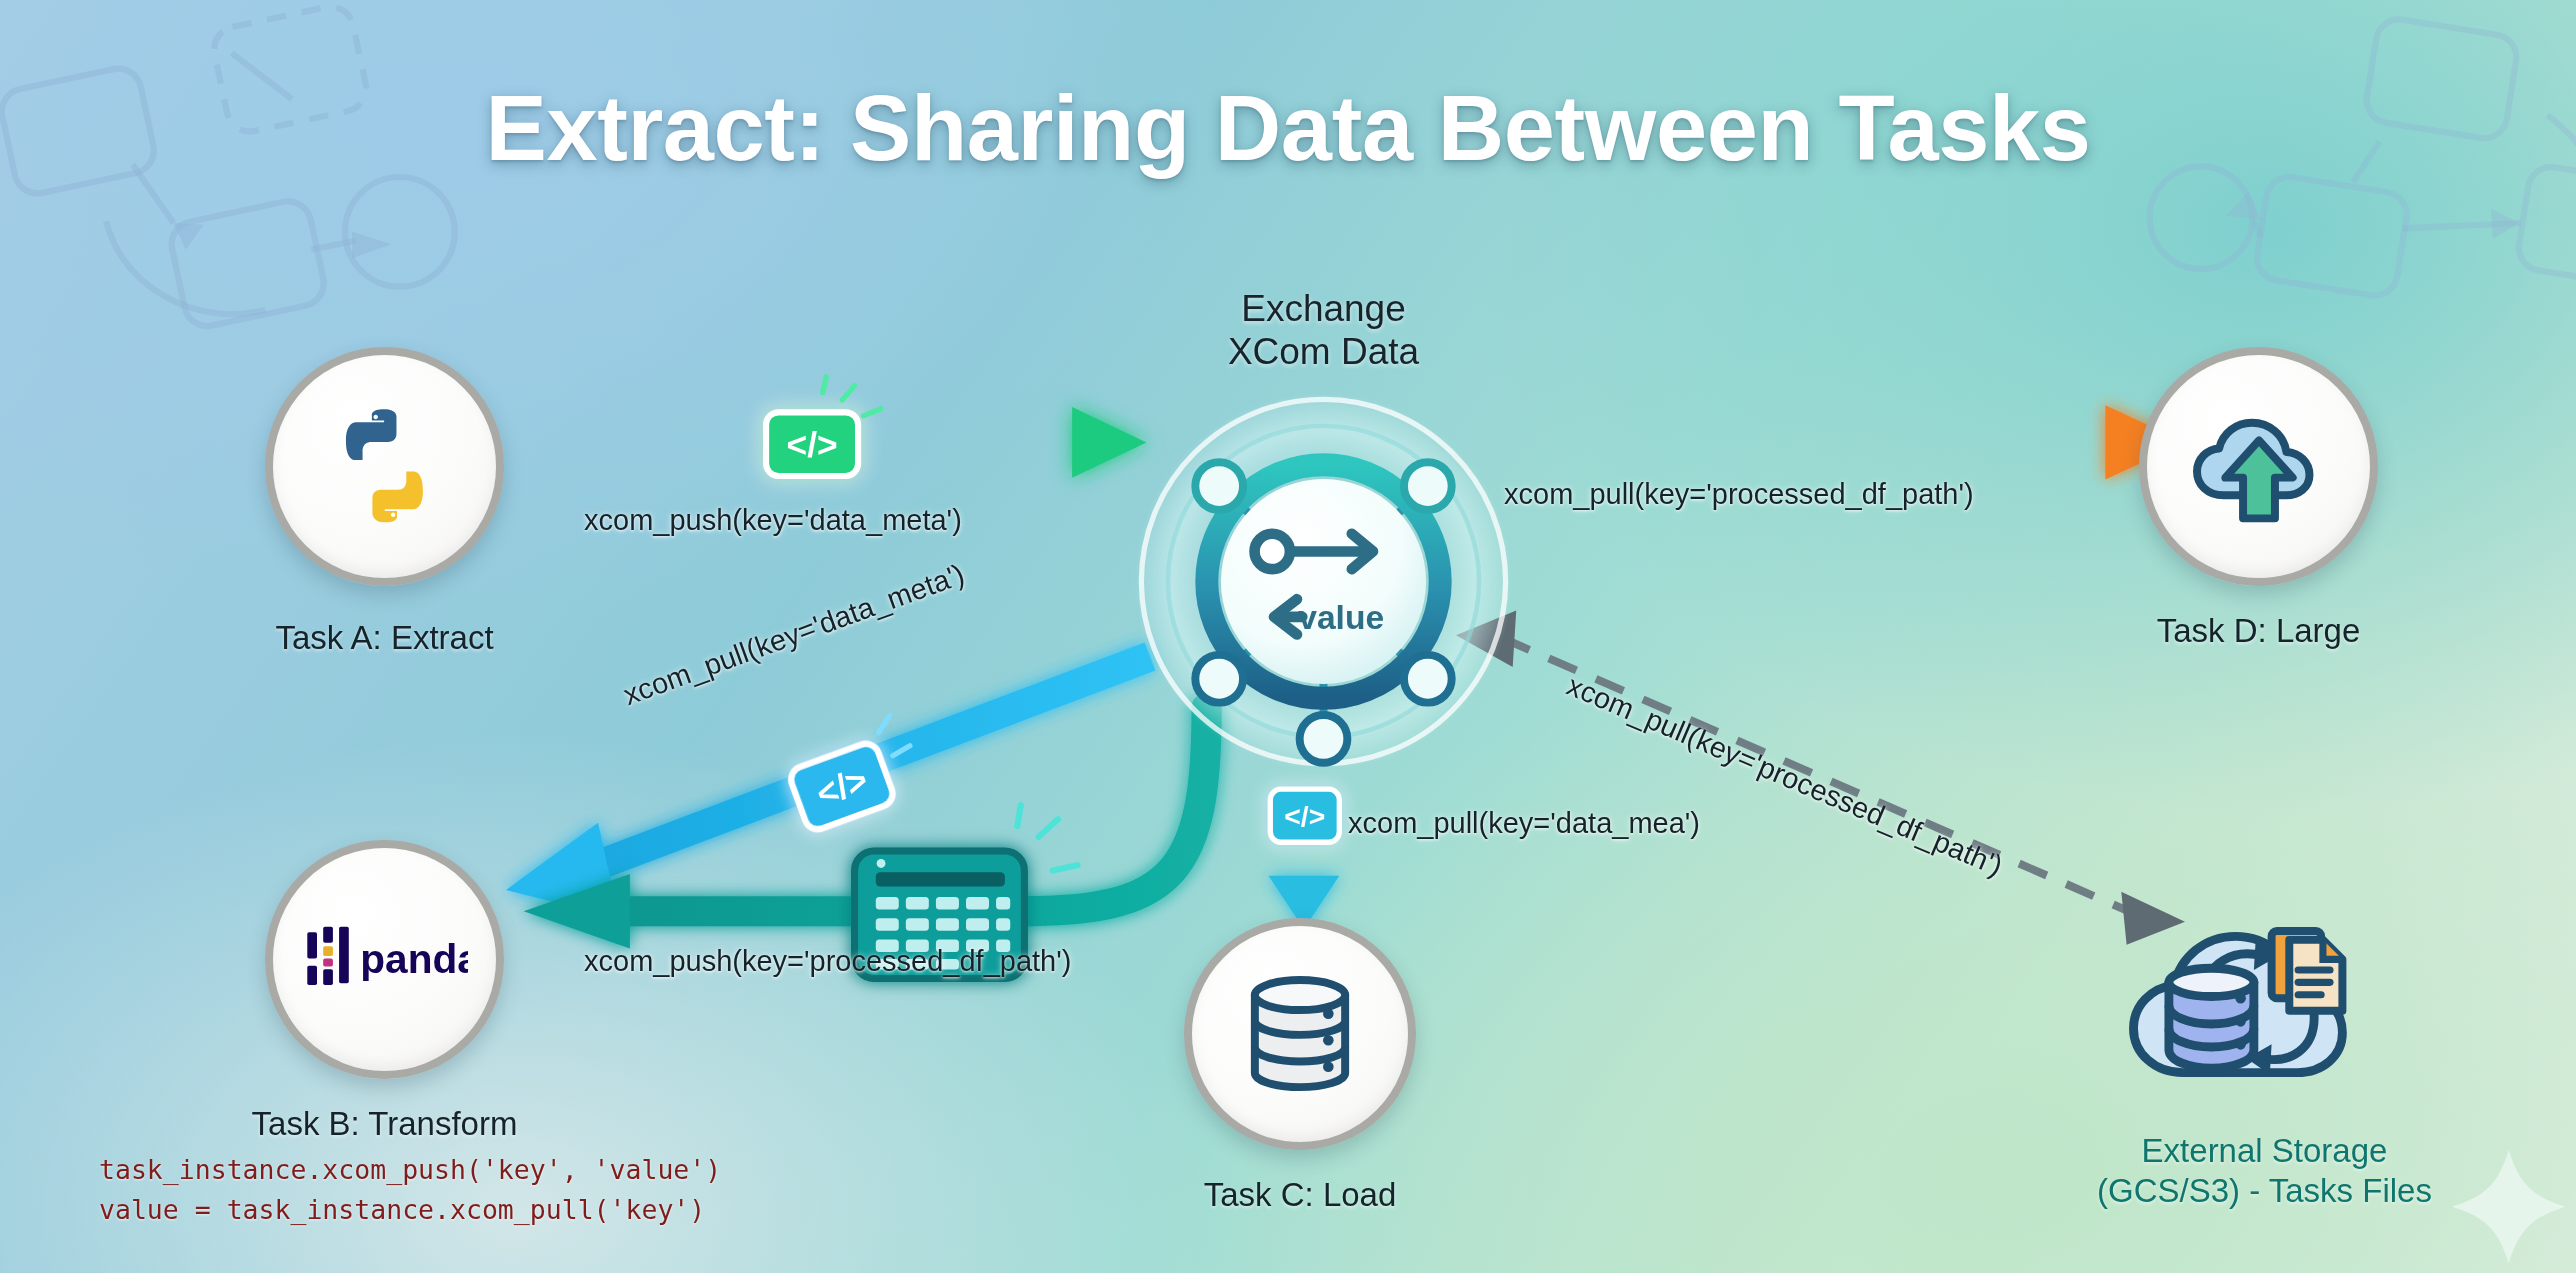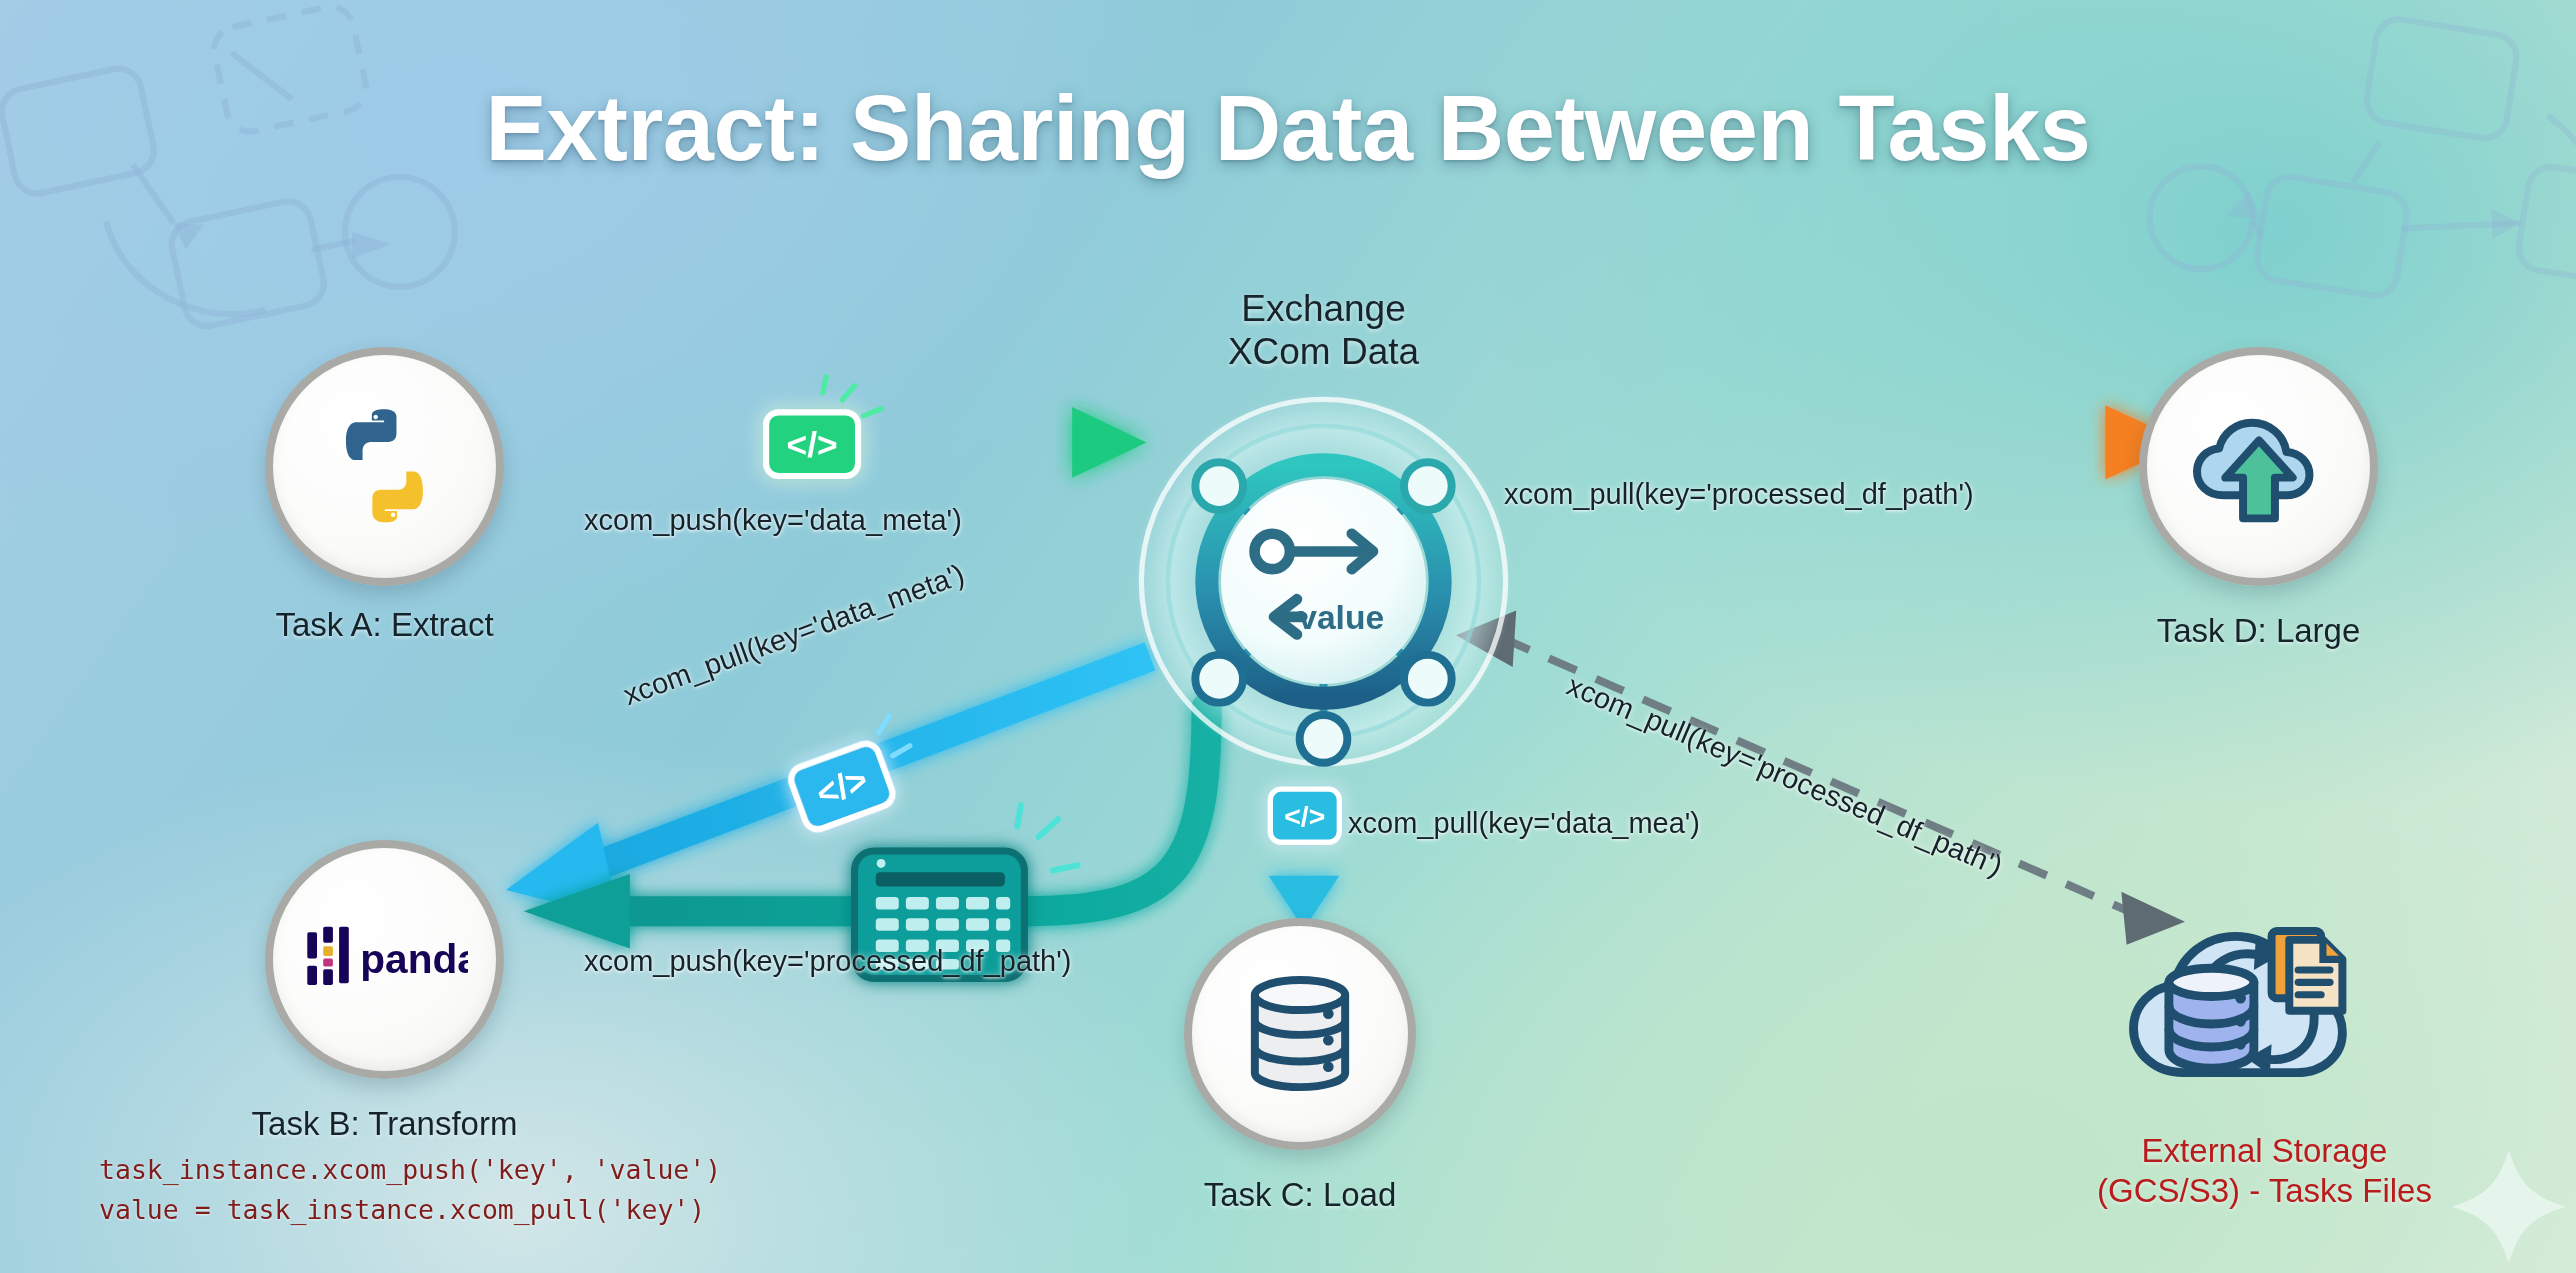--- a/index.html
+++ b/index.html
@@ -56,21 +56,21 @@
   #code {
     position:absolute; left:99px; top:1150px;
     font-family:"DejaVu Sans Mono", monospace; font-size:26.5px; line-height:1.5;
     color:#7f1d1d; text-shadow:0 0.9px 2.7px rgba(255,255,255,0.7);
   }
   #code div { white-space:pre; }
 
   
   #storage { position:absolute; left:2061px; top:885px; width:407px; }
   #storageCaption {
-    margin-top:7px; text-align:center; font-size:33px; line-height:1.22; color:#b91c1c;
+    margin-top:7px; text-align:center; font-size:33px; line-height:1.22; color:#0f766e;
     text-shadow:0 1.8px 3.5px rgba(255,255,255,0.5);
   }
 </style>
 </head>
 <body>
 
 <svg class="full" aria-hidden="true" viewBox="0 0 2912 1440" width="2576" height="1274">
   <g stroke="#8fb4d4" stroke-opacity="0.45" fill="none" stroke-width="7">
     <rect x="8" y="88" width="160" height="120" rx="26" transform="rotate(-12 88 148)"></rect>
     <rect x="200" y="238" width="160" height="120" rx="26" transform="rotate(-12 280 298)"></rect>
@@ -302,21 +302,21 @@
   </svg>
 </div>
 
 <div class="node" style="left:265px; top:347px;">
   <div class="disc" style="width:239px;height:239px;">
     <svg width="133" height="133" viewBox="0 0 100 100">
       <path d="M49.5 7c-9.5 0-9 4.2-9 4.2v4.3h9.2v1.3H28.8S21 15.9 21 30.8c0 14.9 6.8 14.4 6.8 14.4h5.7v-6.9s-.3-6.8 6.6-6.8h12.5s6.4.1 6.4-6.2V13.2S60.1 7 49.5 7zM43.4 11c.9 0 1.7.8 1.7 1.7s-.8 1.7-1.7 1.7-1.7-.8-1.7-1.7.7-1.7 1.7-1.7z" fill="#30648f"></path>
       <path d="M50.4 92c9.5 0 9-4.2 9-4.2v-4.3h-9.2v-1.3h20.9s7.8.9 7.8-14c0-14.9-6.8-14.4-6.8-14.4h-5.7v6.9s.3 6.8-6.6 6.8H47.3s-6.4-.1-6.4 6.2v10.1S39.9 92 50.4 92zM56.5 88c-.9 0-1.7-.8-1.7-1.7s.8-1.7 1.7-1.7 1.7.8 1.7 1.7-.7 1.7-1.7 1.7z" fill="#f4c02c"></path>
     </svg>
   </div>
-  <div class="caption" style="top:259px;text-align:right;">Task A: Extract</div>
+  <div class="caption" style="top:272px;text-align:right;">Task A: Extract</div>
 </div>
 
 <div class="node" style="left:265px; top:840px;">
   <div class="disc" style="width:239px;height:239px;">
     <svg width="166" height="69" viewBox="0 0 188 78">
       <g fill="#150458">
         <rect x="6" y="8" width="11" height="30" rx="2"></rect>
         <rect x="6" y="46" width="11" height="22" rx="2"></rect>
         <rect x="24" y="2" width="11" height="18" rx="2"></rect>
         <rect x="24" y="50" width="11" height="18" rx="2"></rect>

